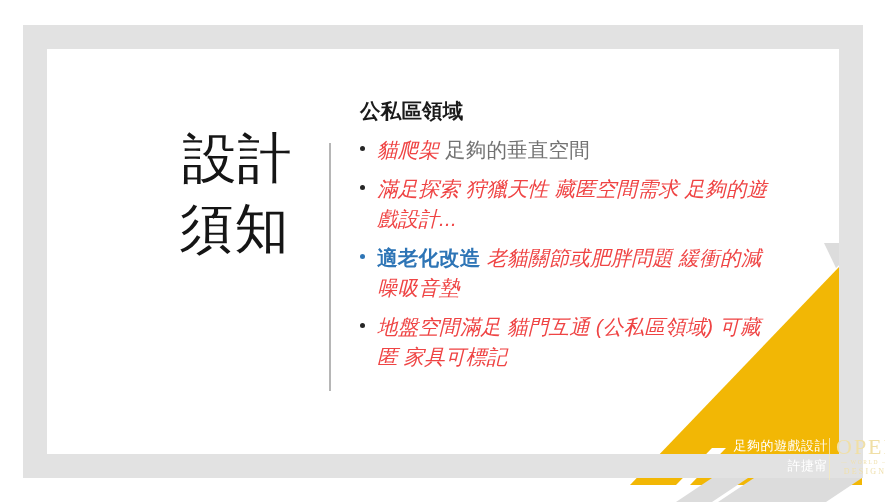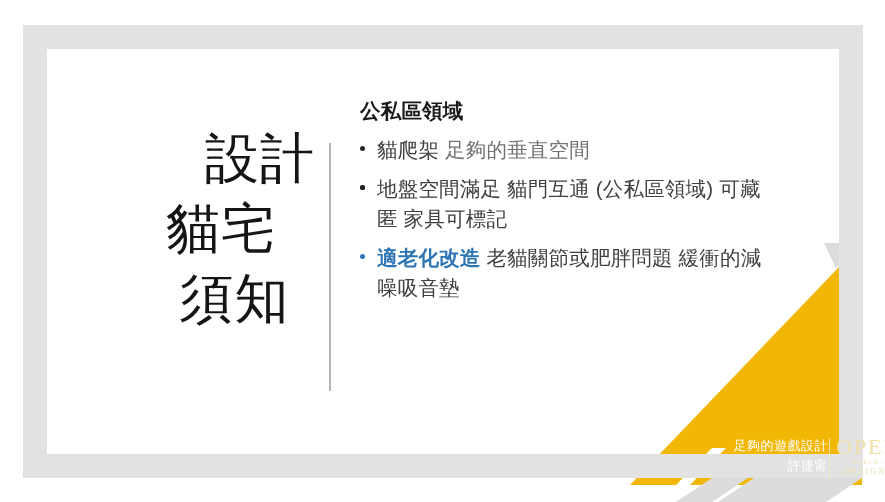--- a/index.html
+++ b/index.html
@@ -49,21 +49,21 @@
     width: 155px;
     text-align: left;
     color: #151515;
     font-family: "Liberation Serif", "DejaVu Serif", serif;
     font-size: 54px;
     line-height: 70px;
     letter-spacing: 1px;
     font-weight: 400;
     white-space: nowrap;
   }
-  .title-line-1 { text-align: right;  padding-left: 0px; }
+  .title-line-1 { text-align: center;  padding-left: 0px; }
   .title-line-2 { text-align: left;  padding-left: 6px; }
   .title-line-3 { text-align: center; padding-right: 6px; }
 
   
   .content {
     position: absolute;
     left: 360px;
     top: 93px;
     width: 410px;
   }
@@ -91,21 +91,21 @@
   .bullet .dot {
     position: absolute;
     left: 0;
     top: 11px;
     width: 5px;
     height: 5px;
     border-radius: 50%;
     background: #262626;
   }
   .bullet.accent .dot { background: #2e75b6; }
-  .seg-gray  { color: #404040; }
+  .seg-gray  { color: #ef4444; font-style: italic; }
   .seg-blue  { color: #737373; }
   .seg-blue-bold { color: #2e75b6; font-weight: bold; }
 
   
   .deco { position: absolute; left: 0; top: 0; width: 885px; height: 502px; }
 
   
   .footer-text {
     position: absolute;
     left: 700px;
@@ -176,35 +176,34 @@
     <polygon points="712,478 748,478 712,502 676,502" fill="#dcdcdc"></polygon>
     <polygon points="754,478 862,478 826,502 718,502" fill="#dcdcdc"></polygon>
 
     <polygon points="824,243 862,243 862,243 836,268" fill="#dcdcdc"></polygon>
   </svg>
 
   <div class="frame"></div>
 
   <div class="title-block">
     <div class="title-line-1">設計</div>
-    <div class="title-line-2">貓宅</div>
     <div class="title-line-3">須知</div>
   </div>
 
   <div class="divider"></div>
 
   <div class="content">
     <div class="heading">
       <div>公私區領域</div>
     </div>
     <ul class="bullets" id="bullet-list">
         <li class="bullet"><span class="dot"></span><span class="seg-gray">貓爬架 </span><span class="seg-blue">足夠的垂直空間</span></li>
-        <li class="bullet"><span class="dot"></span></li>
+        <li class="bullet"><span class="dot"></span><span class="seg-gray">滿足探索 狩獵天性 藏匿空間需求 足夠的遊戲設計...</span></li>
+        <li class="bullet accent"><span class="dot"></span><span class="seg-blue-bold">適老化改造</span><span class="seg-gray"> 老貓關節或肥胖問題 緩衝的減噪吸音墊</span></li>
         <li class="bullet"><span class="dot"></span><span class="seg-gray">地盤空間滿足 貓門互通 (公私區領域) 可藏匿 家具可標記</span></li>
-        <li class="bullet accent"><span class="dot"></span><span class="seg-blue-bold">適老化改造</span><span class="seg-gray"> 老貓關節或肥胖問題 緩衝的減噪吸音墊</span></li>
       </ul>
   </div>
 
   <div class="footer-text">
     <div>足夠的遊戲設計</div>
     <div>許捷甯</div>
   </div>
   <div class="logo-sep"></div>
   <div class="logo">
     <div class="logo-open">OPEN</div>

